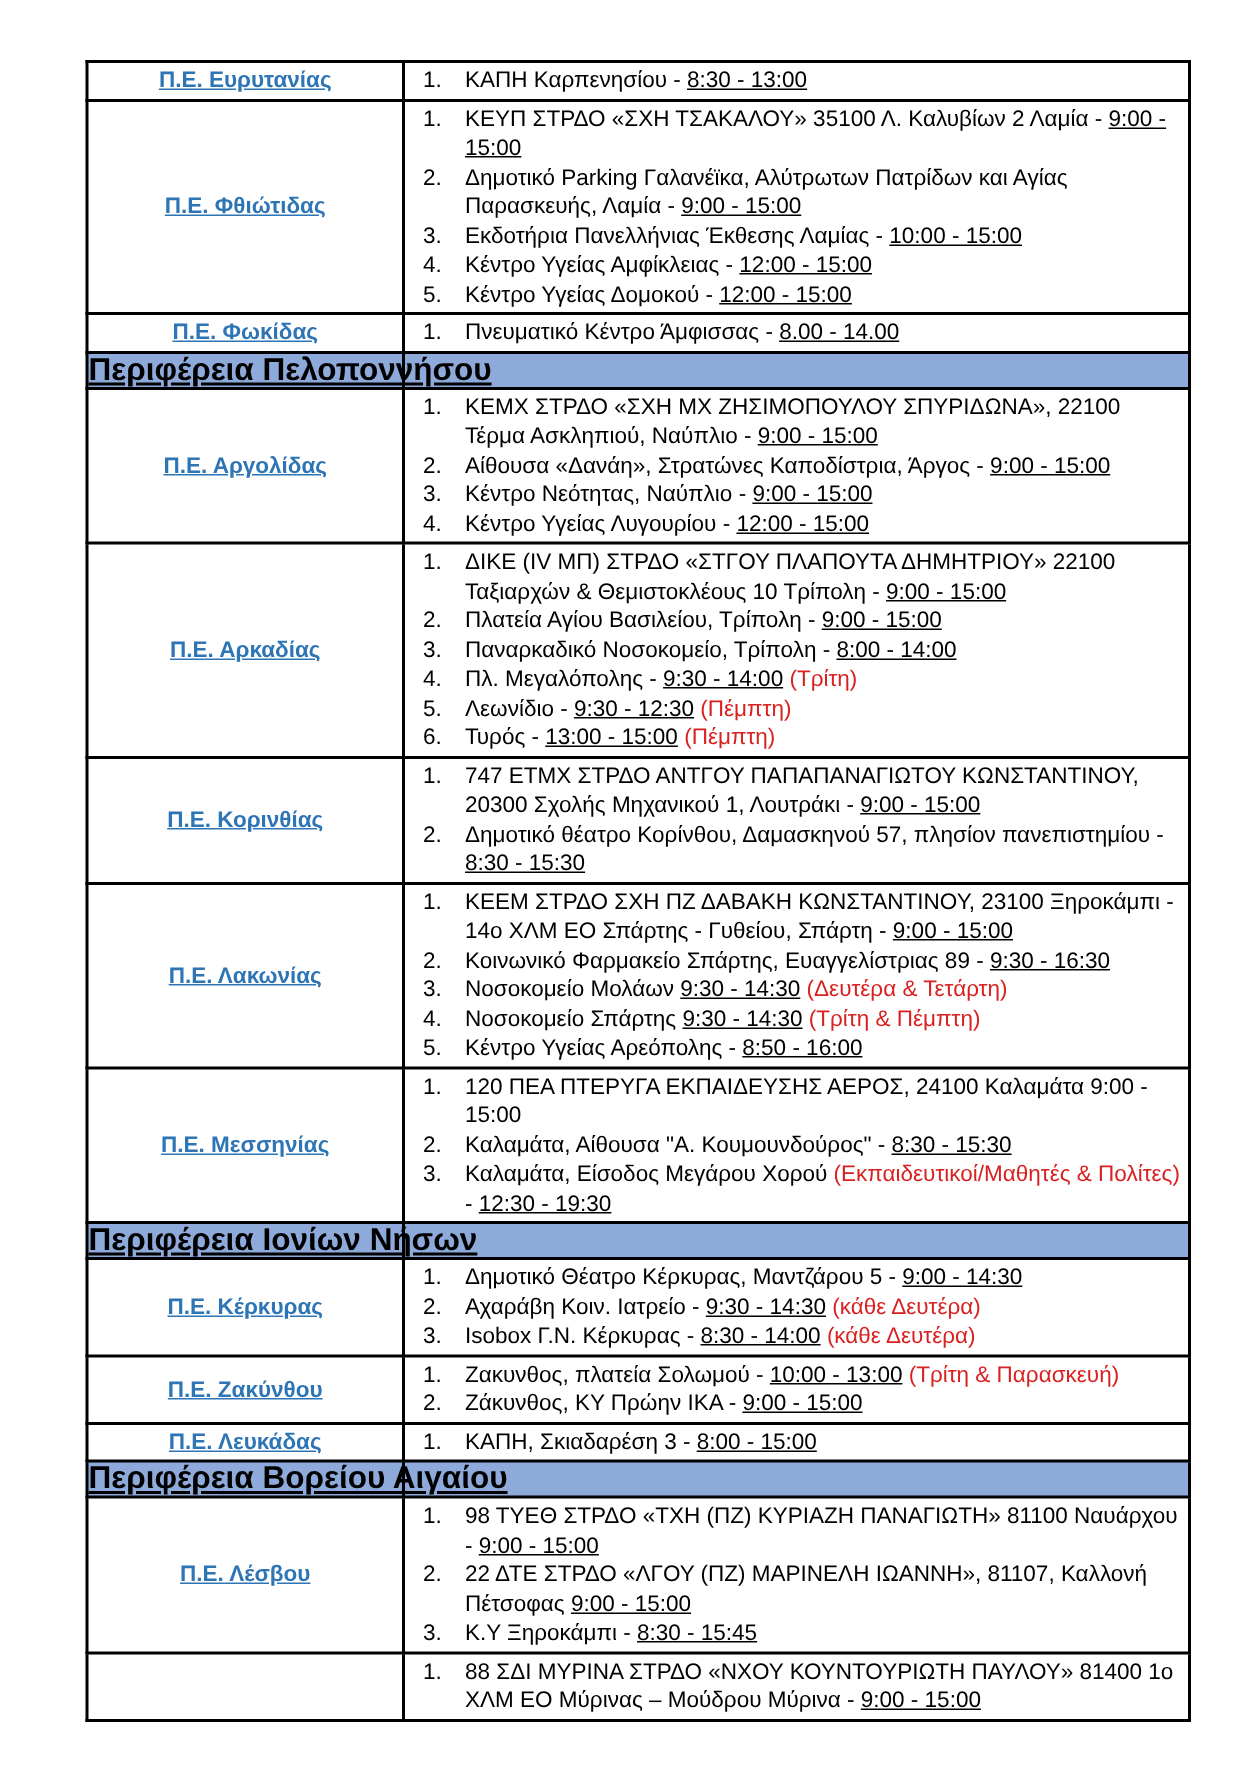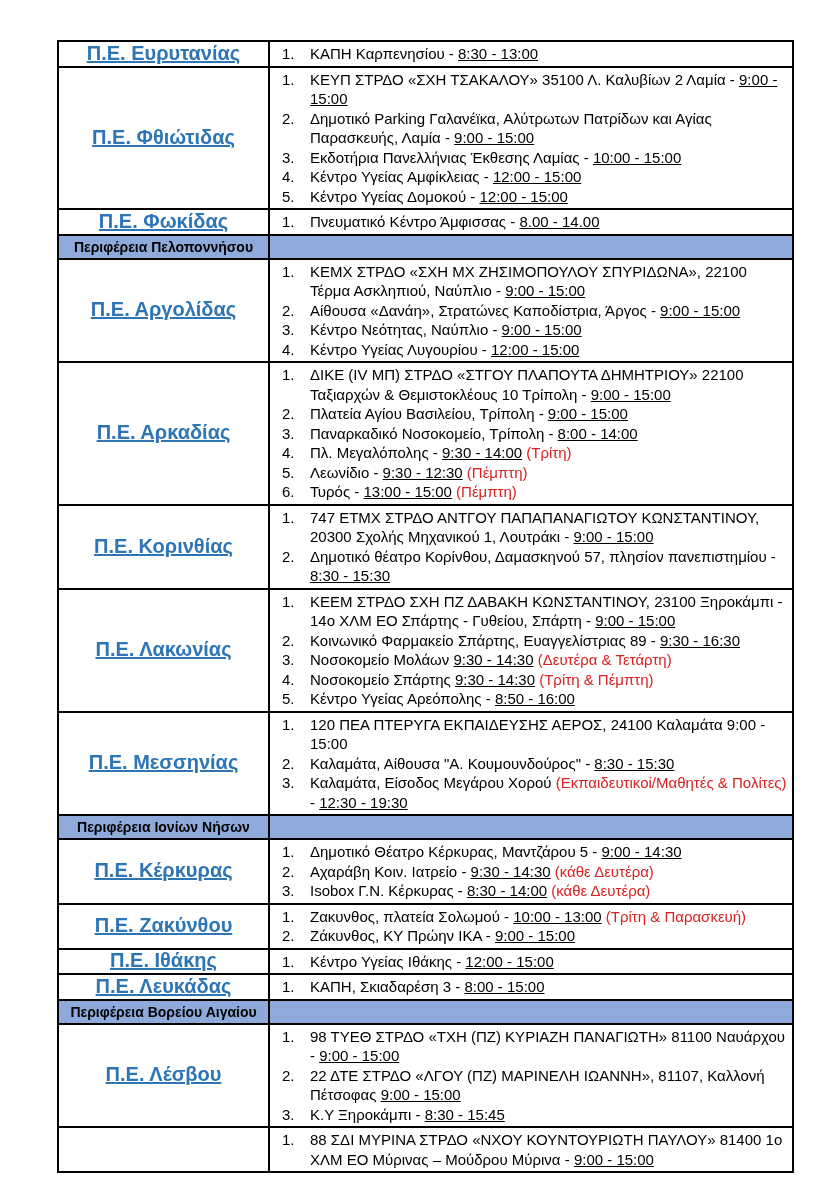--- a/index.html
+++ b/index.html
@@ -13,38 +13,38 @@
   table.sched{
     position:absolute;left:57px;top:40px;width:735px;
     border-collapse:collapse;table-layout:fixed;
     border:2px solid #000;
   }
   col.c1{width:211px;}
   col.c2{width:524px;}
   td{border:2px solid #000;padding:0;vertical-align:middle;}
   td.label-cell{text-align:center;}
   .region-link{
-    color:#2E75B6;font-weight:700;font-size:20px;line-height:19px;
+    color:#2E75B6;font-weight:700;font-size:15px;line-height:19px;
     text-decoration:underline;cursor:pointer;white-space:nowrap;
   }
   td.items-cell ol{
     list-style:none;margin:2px 0 2px 0;padding:0 3px 0 10px;
   }
   td.items-cell li{
     position:relative;padding-left:30px;
     font-size:15px;line-height:19.5px;color:#000;
   }
   .num{position:absolute;left:2px;top:0;}
   .seg-time{text-decoration:underline;}
   .seg-red{color:#D92121;margin-top:37px;}
   tr.section-row td{background:#8EAADB;}
   .section-title{
     display:block;text-align:center;
-    font-weight:700;font-size:14px;line-height:20px;padding:1px 0;
-    color:#000;white-space:nowrap;
+    font-weight:700;font-size:21px;line-height:20px;padding:1px 0;
+    color:#000;text-decoration:underline;white-space:nowrap;
   }
 </style>
 </head>
 <body>
 
 <div class="page">
   <table class="sched">
     <colgroup>
       <col class="c1">
       <col class="c2">
@@ -158,28 +158,20 @@
         <tr>
           <td class="label-cell"><span class="region-link">Π.Ε. Ζακύνθου</span></td>
           <td class="items-cell">
             <ol>
               <li><span class="num">1.</span><span class="seg-plain">Ζακυνθος, πλατεία Σολωμού - </span><span class="seg-time">10:00 - 13:00</span><span class="seg-plain"> </span><span class="seg-red">(Τρίτη &amp; Παρασκευή)</span></li>
               <li><span class="num">2.</span><span class="seg-plain">Ζάκυνθος, ΚΥ Πρώην ΙΚΑ - </span><span class="seg-time">9:00 - 15:00</span></li>
             </ol>
           </td>
         </tr>
         <tr>
-          <td class="label-cell"><span class="region-link">Π.Ε. Ιθάκης</span></td>
-          <td class="items-cell">
-            <ol>
-              <li><span class="num">1.</span><span class="seg-plain">Κέντρο Υγείας Ιθάκης - </span><span class="seg-time">12:00 - 15:00</span></li>
-            </ol>
-          </td>
-        </tr>
-        <tr>
           <td class="label-cell"><span class="region-link">Π.Ε. Λευκάδας</span></td>
           <td class="items-cell">
             <ol>
               <li><span class="num">1.</span><span class="seg-plain">ΚΑΠΗ, Σκιαδαρέση 3 - </span><span class="seg-time">8:00 - 15:00</span></li>
             </ol>
           </td>
         </tr>
         <tr class="section-row">
           <td class="label-cell">
             <span class="section-title">Περιφέρεια Βορείου Αιγαίου</span>

